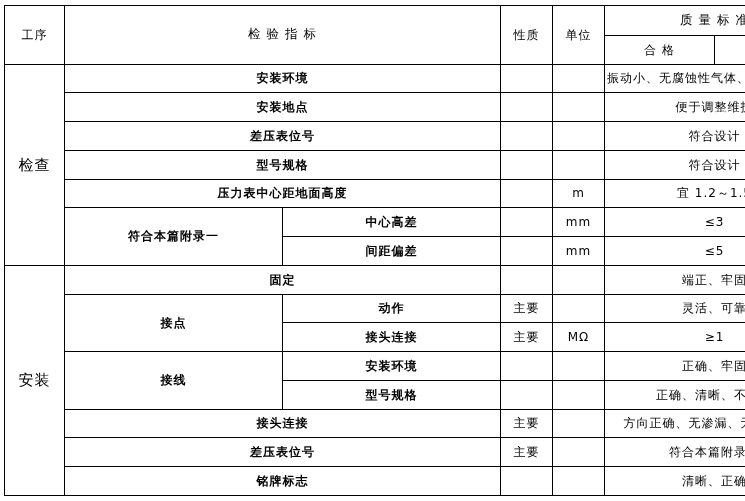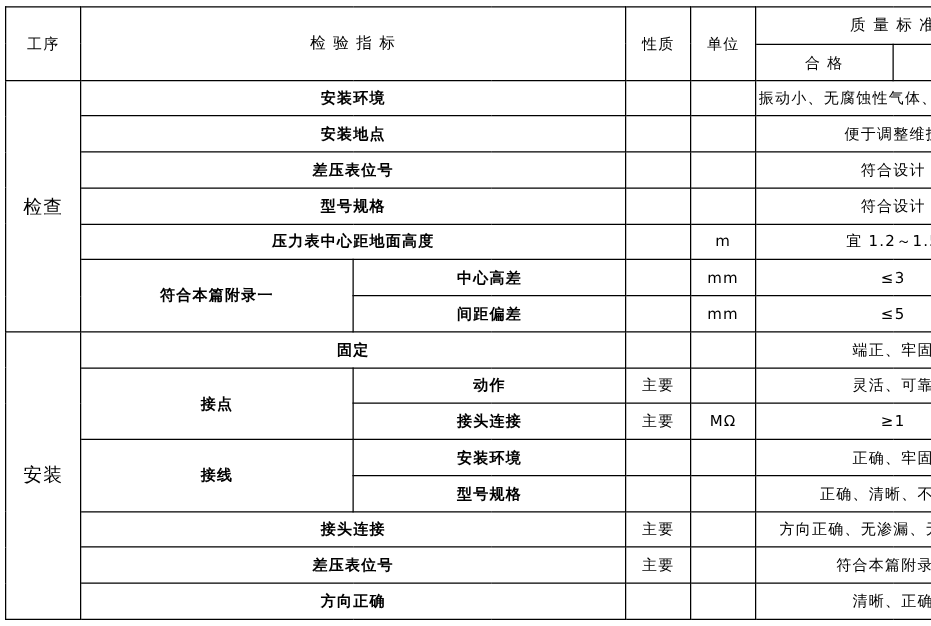--- a/index.html
+++ b/index.html
@@ -197,21 +197,21 @@
 
       </tr>
       <tr>
         <td colspan="3" class="smallgap">差压表位号</td>
         <td>主要</td>
         <td></td>
         <td colspan="2" class="nolet">符合本篇附录一</td>
 
       </tr>
       <tr>
-        <td colspan="3" class="smallgap">方向正确</td>
+        <td colspan="3" class="smallgap">铭牌标志</td>
         <td></td>
         <td></td>
         <td colspan="2" class="nolet">清晰、正确</td>
 
       </tr>
     </tbody>
   </table>
 </div>
 
 </body></html>

